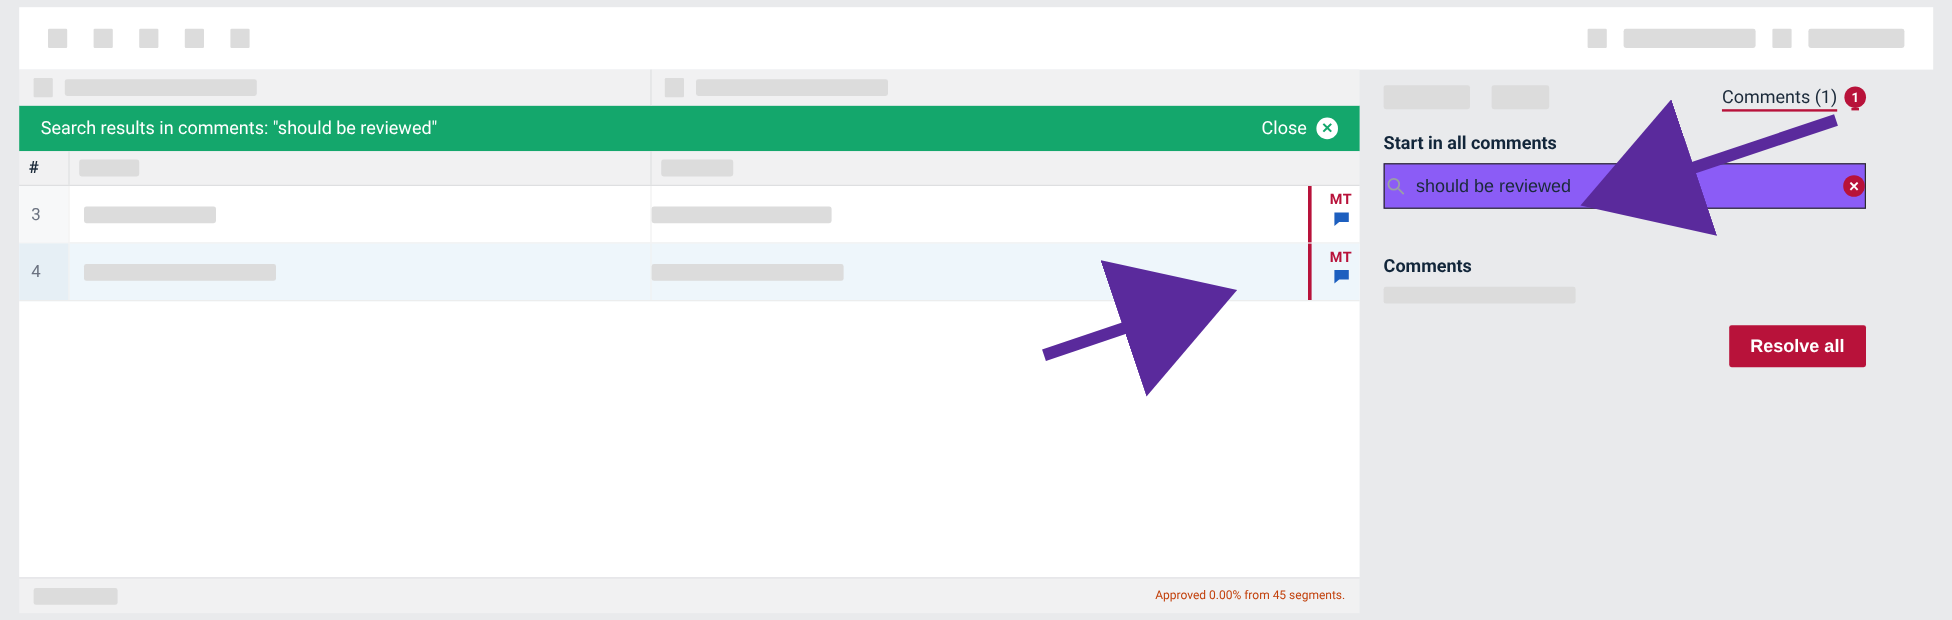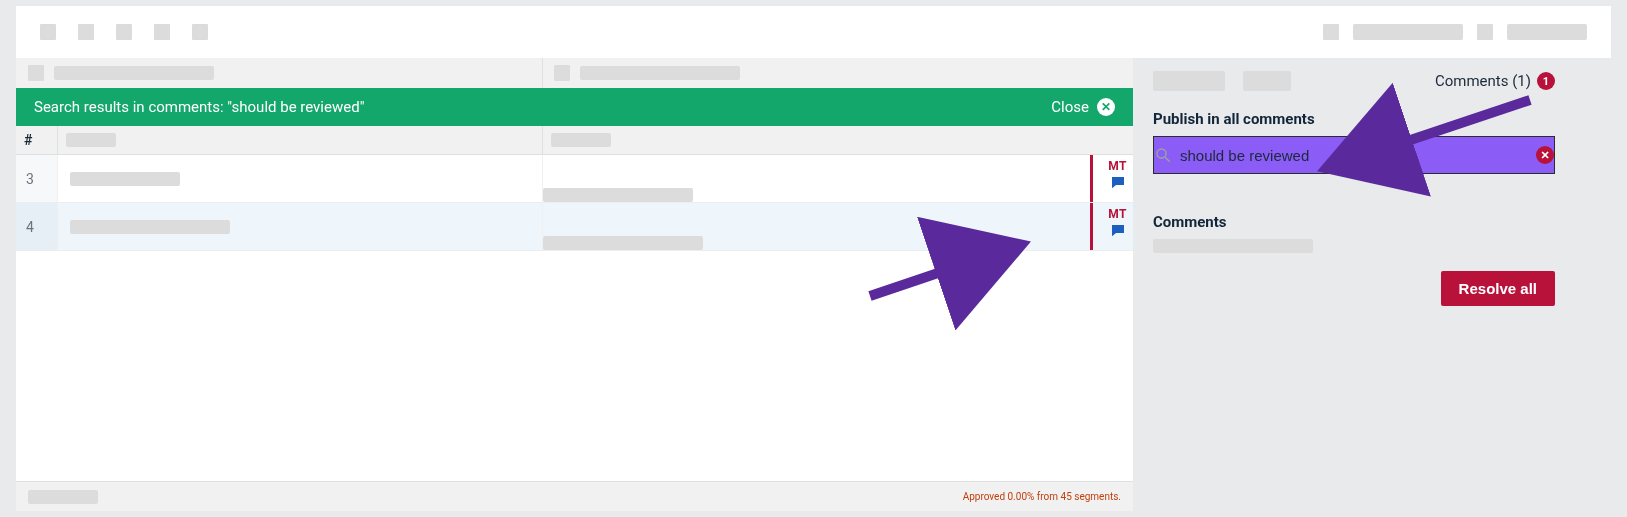--- a/index.html
+++ b/index.html
@@ -37,41 +37,41 @@
   .gridhdr { display:flex; background:#f1f1f2; border-bottom:1px solid #dedfe1; }
   .gh-num { width:41px; display:flex; align-items:center; padding-left:8px; height:28px; font-weight:600; color:#1b2a3a; }
   .gh-src { flex:1; display:flex; align-items:center; padding-left:8px; height:28px; border-left:1px solid #dedfe1; }
   .gh-tgt { flex:1; display:flex; align-items:center; padding-left:8px; height:28px; border-left:1px solid #dedfe1; }
 
   
   .gridbody { background:#fff; flex:1; position:relative; }
   .grow { display:flex; border-bottom:1px solid #eceded; height:48px; position:relative; }
   .gcell-num { width:41px; display:flex; align-items:center; padding-left:10px; color:#6b7280; background:#f7f8f9; }
   .gcell-src { flex:1; display:flex; align-items:center; padding-left:12px; border-left:1px solid #f0f0f1; }
-  .gcell-tgt { flex:1; display:flex; align-items:flex-end; border-left:1px solid #f0f0f1; position:relative; }
+  .gcell-tgt { flex:1; display:flex; align-items:center; border-left:1px solid #f0f0f1; position:relative; }
   .row-selected { background:#eef6fb; }
   .row-selected .gcell-num { background:#e6eff5; }
 
   .badges { position:absolute; right:6px; top:4px; display:flex; flex-direction:column; align-items:center; gap:2px; }
   .badge-mt { color:#b8123a; font-weight:700; font-size:12px; letter-spacing:0.5px; }
   .badge-comment { width:18px; height:16px; cursor:pointer; }
   .badge-comment svg { display:block; }
   .redbar { position:absolute; right:40px; top:0; bottom:0; width:3px; background:#b8123a; }
 
   
   .footer { background:#f1f1f2; height:30px; display:flex; align-items:center; padding:0 12px; border-top:1px solid #dedfe1; }
   .footer-spacer { flex:1; }
   .footer-text { color:#c2410c; font-size:10px; }
 
   
   .rtabs { display:flex; align-items:center; gap:18px; height:30px; margin-bottom:14px; }
   .rtabs .ph-tab { width:72px; height:20px; background:#dcdcdc; border-radius:2px; }
   .rtabs .ph-tab.w48 { width:48px; }
   .rtabs-spacer { flex:1; }
-  .comments-tab { font-size:15px; color:#1b2a3a; text-underline-offset:5px; cursor:pointer; display:flex; align-items:center; gap:6px; text-decoration-color:#b8123a; text-decoration-thickness:2px; }
+  .comments-tab { font-size:15px; color:#1b2a3a; text-decoration:underline; text-underline-offset:5px; cursor:pointer; display:flex; align-items:center; gap:6px; text-decoration-color:#b8123a; text-decoration-thickness:2px; }
   .badge-count { background:#b8123a; color:#fff; border-radius:50%; width:18px; height:18px; display:flex; align-items:center; justify-content:center; font-size:11px; font-weight:700; }
 
   .sec-title { font-weight:700; font-size:15px; margin-bottom:8px; color:#12263a; }
 
   .searchbox { display:flex; align-items:center; border:1px solid #2c2c2c; height:38px; padding:0 0; background:#8b5cf6; }
   .searchbox svg { flex-shrink:0; }
   .searchbox input { border:none; outline:none; flex:1; font-size:15px; color:#1b2a3a; padding:0 8px; background:transparent; }
   .clearbtn { width:18px; height:18px; background:#b8123a; border-radius:50%; color:#fff; display:flex; align-items:center; justify-content:center; font-size:11px; font-weight:700; cursor:pointer; line-height:1; }
 
   .comments-sec { margin-top:39px; }
@@ -199,21 +199,21 @@
       <div class="rtabs">
         <span class="ph-tab"></span>
         <span class="ph-tab w48"></span>
         <span class="rtabs-spacer"></span>
         <span class="comments-tab">
           <span>Comments (1)</span>
           <span class="badge-count">1</span>
         </span>
       </div>
 
-      <div class="sec-title">Publish in all comments</div>
+      <div class="sec-title">Start in all comments</div>
       <div class="searchbox">
         <svg width="18" height="18" viewBox="0 0 24 24">
             <circle cx="10" cy="10" r="6" fill="none" stroke="#9aa0a6" stroke-width="2"></circle>
             <line x1="15" y1="15" x2="21" y2="21" stroke="#9aa0a6" stroke-width="2"></line>
           </svg>
         <input type="text" value="should be reviewed" style="">
         <span class="clearbtn">✕</span>
       </div>
 
       <div class="comments-sec">

